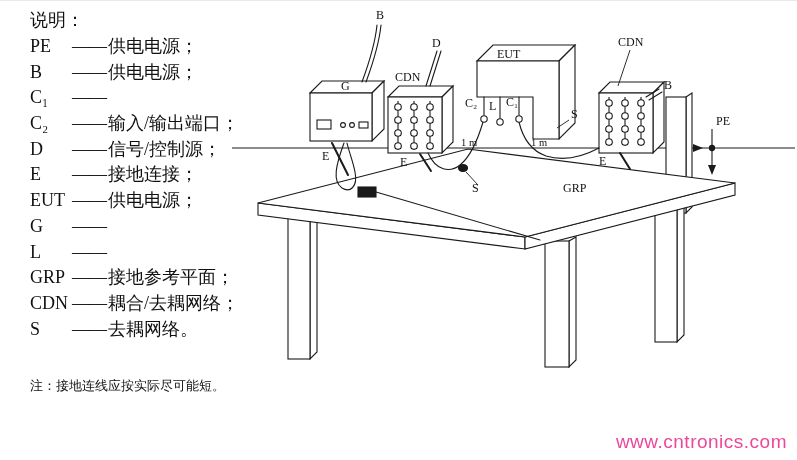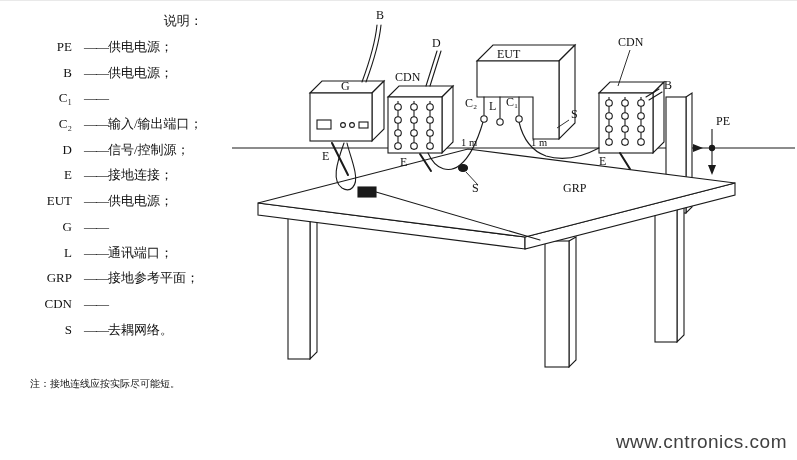--- a/index.html
+++ b/index.html
@@ -1,27 +1,27 @@
 <!DOCTYPE html>
 <html><head>
 <meta charset="utf-8">
 <style>
   html,body{margin:0;padding:0;background:#fff;}
   .page{position:relative;width:797px;height:460px;background:#ffffff;overflow:hidden;
         font-family:"Liberation Serif","DejaVu Serif",serif;color:#111;border-top:1px solid #e9e9e9;}
   .diagram-svg{position:absolute;left:0;top:0;width:797px;height:460px;}
-  .legend{position:absolute;left:30px;top:6px;font-size:13px;text-align:right;}
+  .legend{position:absolute;left:30px;top:6px;font-size:18px;}
   .legend-title{height:27px;line-height:27px;}
   .legend-row{display:flex;height:25.7px;line-height:25.7px;}
   .legend-sym{width:42px;}
   .legend-dash{width:36px;letter-spacing:-1px;}
-  .note{position:absolute;left:30px;top:376px;font-size:10px;}
+  .note{position:absolute;left:30px;top:376px;font-size:13px;}
   .watermark{position:absolute;right:10px;bottom:8px;
              font-family:"Liberation Sans","DejaVu Sans",sans-serif;
-             font-size:19px;color:#404040;letter-spacing:.5px;}
+             font-size:19px;color:#ec4899;letter-spacing:.5px;}
   .diagram-svg text{font-family:"Liberation Serif","DejaVu Serif",serif;fill:#111;font-size:12px;}
   .diagram-svg text.sm{font-size:10.5px;}
 </style>
 </head>
 <body>
 
 <div class="page">
 
   <svg class="diagram-svg" viewBox="0 0 797 460">
     <g stroke="#1a1a1a" stroke-width="1.1" fill="none">
@@ -207,30 +207,30 @@
       <span class="legend-dash">——</span>
       <span class="legend-desc">供电电源；</span>
     </div>
     <div class="legend-row">
       <span class="legend-sym">G</span>
       <span class="legend-dash">——</span>
     </div>
     <div class="legend-row">
       <span class="legend-sym">L</span>
       <span class="legend-dash">——</span>
-      <span class="legend-desc">通讯端口；</span>
     </div>
     <div class="legend-row">
       <span class="legend-sym">GRP</span>
       <span class="legend-dash">——</span>
       <span class="legend-desc">接地参考平面；</span>
     </div>
     <div class="legend-row">
       <span class="legend-sym">CDN</span>
       <span class="legend-dash">——</span>
+      <span class="legend-desc">耦合/去耦网络；</span>
     </div>
     <div class="legend-row">
       <span class="legend-sym">S</span>
       <span class="legend-dash">——</span>
       <span class="legend-desc">去耦网络。</span>
     </div>
   </div>
 
   <div class="note">注：接地连线应按实际尽可能短。</div>
 

